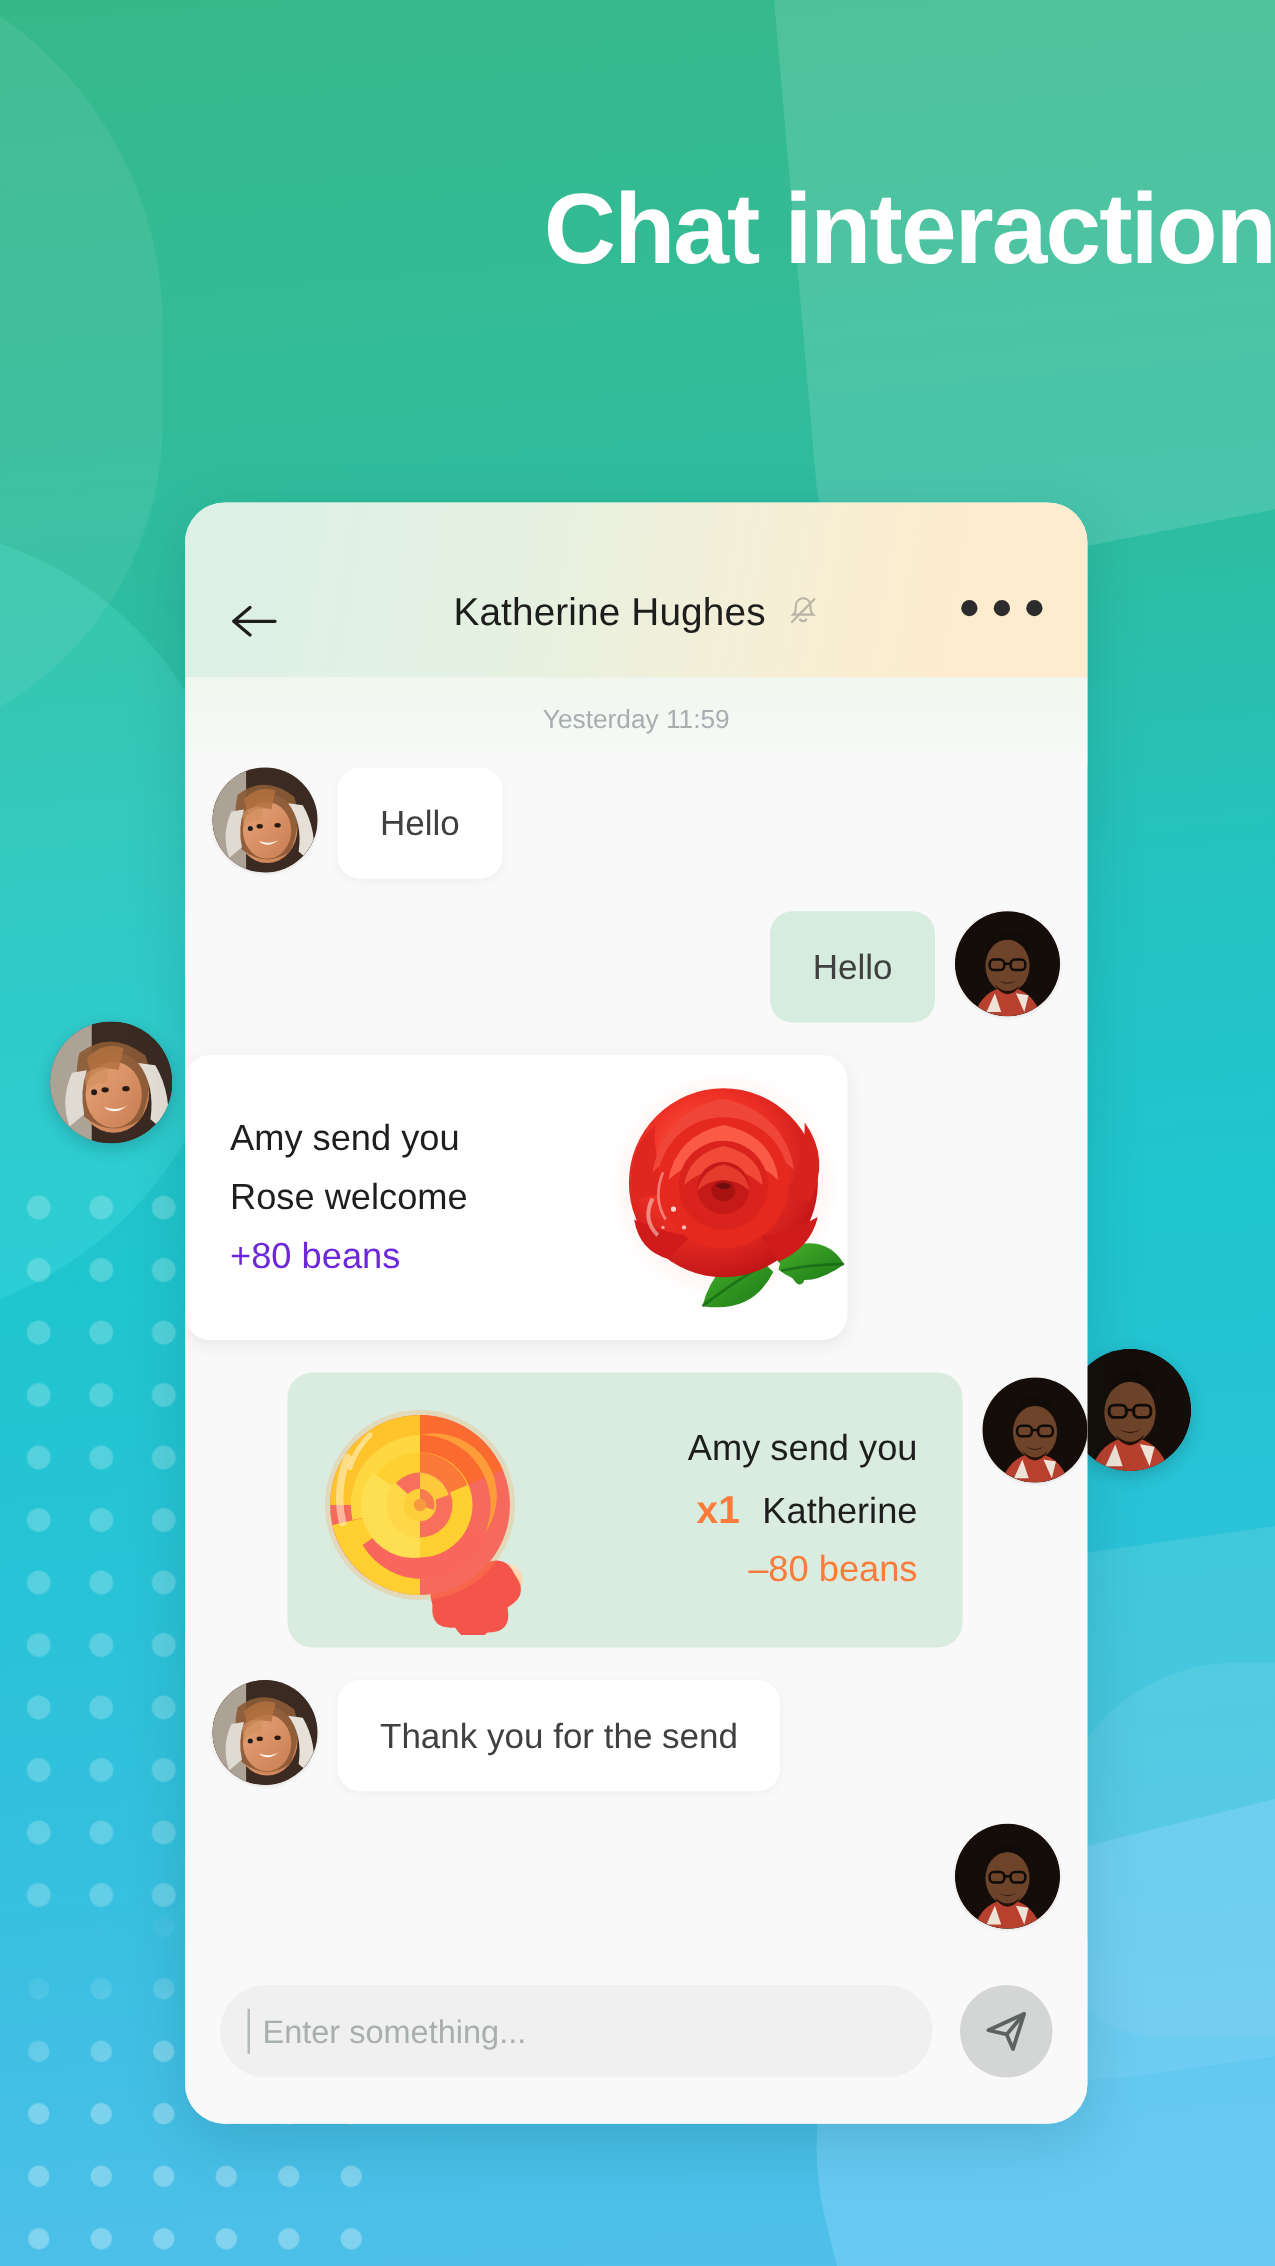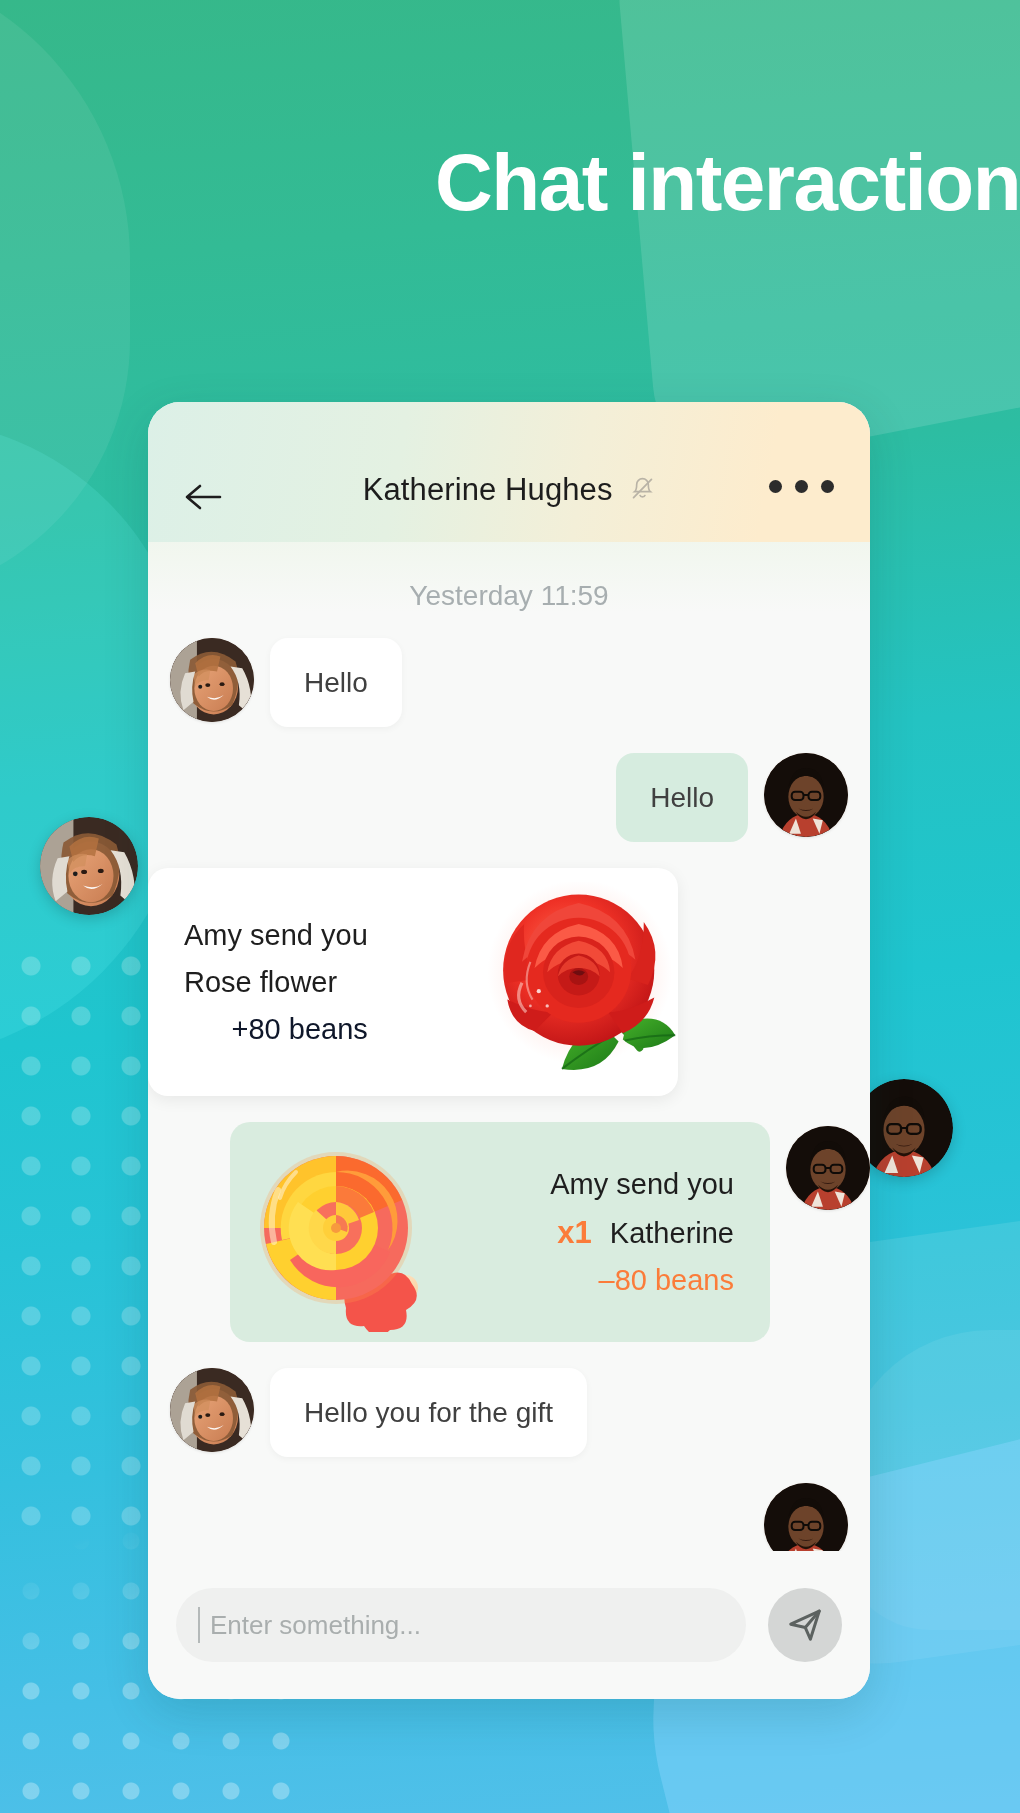--- a/index.html
+++ b/index.html
@@ -125,22 +125,22 @@
     background:#2c2c2c;
   }
 
   
   .chat {
     position:absolute; top:150px; left:0; right:0; bottom:148px;
     padding:0 22px;
   }
   .timestamp {
     text-align:center;
-    font-size:28px; color:#a7aeb0;
-    margin-top:28px; margin-bottom:26px;
+    font-size:21px; color:#a7aeb0;
+    margin-top:12px; margin-bottom:26px;
   }
   .row { display:flex; align-items:flex-start; margin-bottom:26px; }
   .row.right { justify-content:flex-end; }
 
   .avatar {
     width:84px; height:84px; border-radius:50%;
     flex:0 0 84px;
     overflow:hidden;
     background:#5a4338;
     box-shadow:0 1px 3px rgba(0,0,0,0.10);
@@ -173,21 +173,21 @@
     border-radius:20px;
     width:540px; height:220px;
     display:flex; align-items:center;
     margin-right:16px;
     padding-right:36px;
   }
   .gift-lines { display:flex; flex-direction:column; gap:18px; }
   .gift-lines.rt { text-align:right; margin-left:auto; }
   .gline { font-size:29px; color:#1e1e1e; line-height:1; }
   .gbeans { font-size:29px; line-height:1; }
-  .gbeans.plus { color:#0f172a;text-align:right; }
+  .gbeans.plus { color:#6d28d9; }
   .gbeans.minus { color:#fb7c3a; }
   .qty { color:#fb7c3a; font-weight:bold; font-size:31px; }
   .gift-art { position:absolute; }
   .rose-art { right:-12px; top:14px; width:210px; height:200px; }
   .pop-art { left:14px; top:10px; width:200px; height:200px; }
 
   
   .inputbar {
     position:absolute; left:0; right:0; bottom:0; height:148px;
     background:#f8f9f8;
@@ -380,21 +380,21 @@
             <path d="M38 70 Q50 82 62 70 Q58 78 50 79 Q42 78 38 70Z" fill="#241208"></path>
           </g>
         </svg>
       </div>
     </div>
 
     <div class="row" style="margin-left:-22px;">
       <div class="gift-left">
         <div class="gift-lines">
           <div class="gline">Amy send you</div>
-          <div class="gline">Rose flower</div>
+          <div class="gline">Rose welcome</div>
           <div class="gbeans plus">+80 beans</div>
         </div>
         <div class="gift-art rose-art">
           <svg viewBox="0 0 200 200">
             <defs>
               <radialGradient id="rg1" cx="42%" cy="38%" r="66%">
                 <stop offset="0%" stop-color="#ff6b52"></stop>
                 <stop offset="52%" stop-color="#ef3126"></stop>
                 <stop offset="100%" stop-color="#bf1416"></stop>
               </radialGradient>
@@ -526,21 +526,21 @@
             <path d="M28 44 Q36 36 48 38 L46 50 Q34 50 30 58Z" fill="#d08f5c" opacity=".7"></path>
             <ellipse cx="45" cy="56" rx="3" ry="2.2" fill="#2b1a12"></ellipse>
             <ellipse cx="62" cy="55" rx="3" ry="2.2" fill="#2b1a12"></ellipse>
             <path d="M44 70 Q53 78 64 68 Q56 74 44 70Z" fill="#fff" opacity=".92"></path>
             <path d="M30 40 Q24 58 28 76 L16 86 Q8 64 18 42Z" fill="#e0dbd2"></path>
             <path d="M72 34 Q86 52 82 80 L96 92 Q100 60 86 36Z" fill="#e6e0d6"></path>
             <circle cx="36" cy="58" r="2.4" fill="#1d1d1d"></circle>
           </g>
         </svg>
       </div>
-      <div class="bubble in">Hello you for the gift</div>
+      <div class="bubble in">Thank you for the send</div>
     </div>
 
     <div class="row right">
       <div class="avatar">
         <svg viewBox="0 0 100 100">
           <defs>
               <clipPath id="cp6">
                 <circle cx="50" cy="50" r="50"></circle>
               </clipPath>
             </defs>

